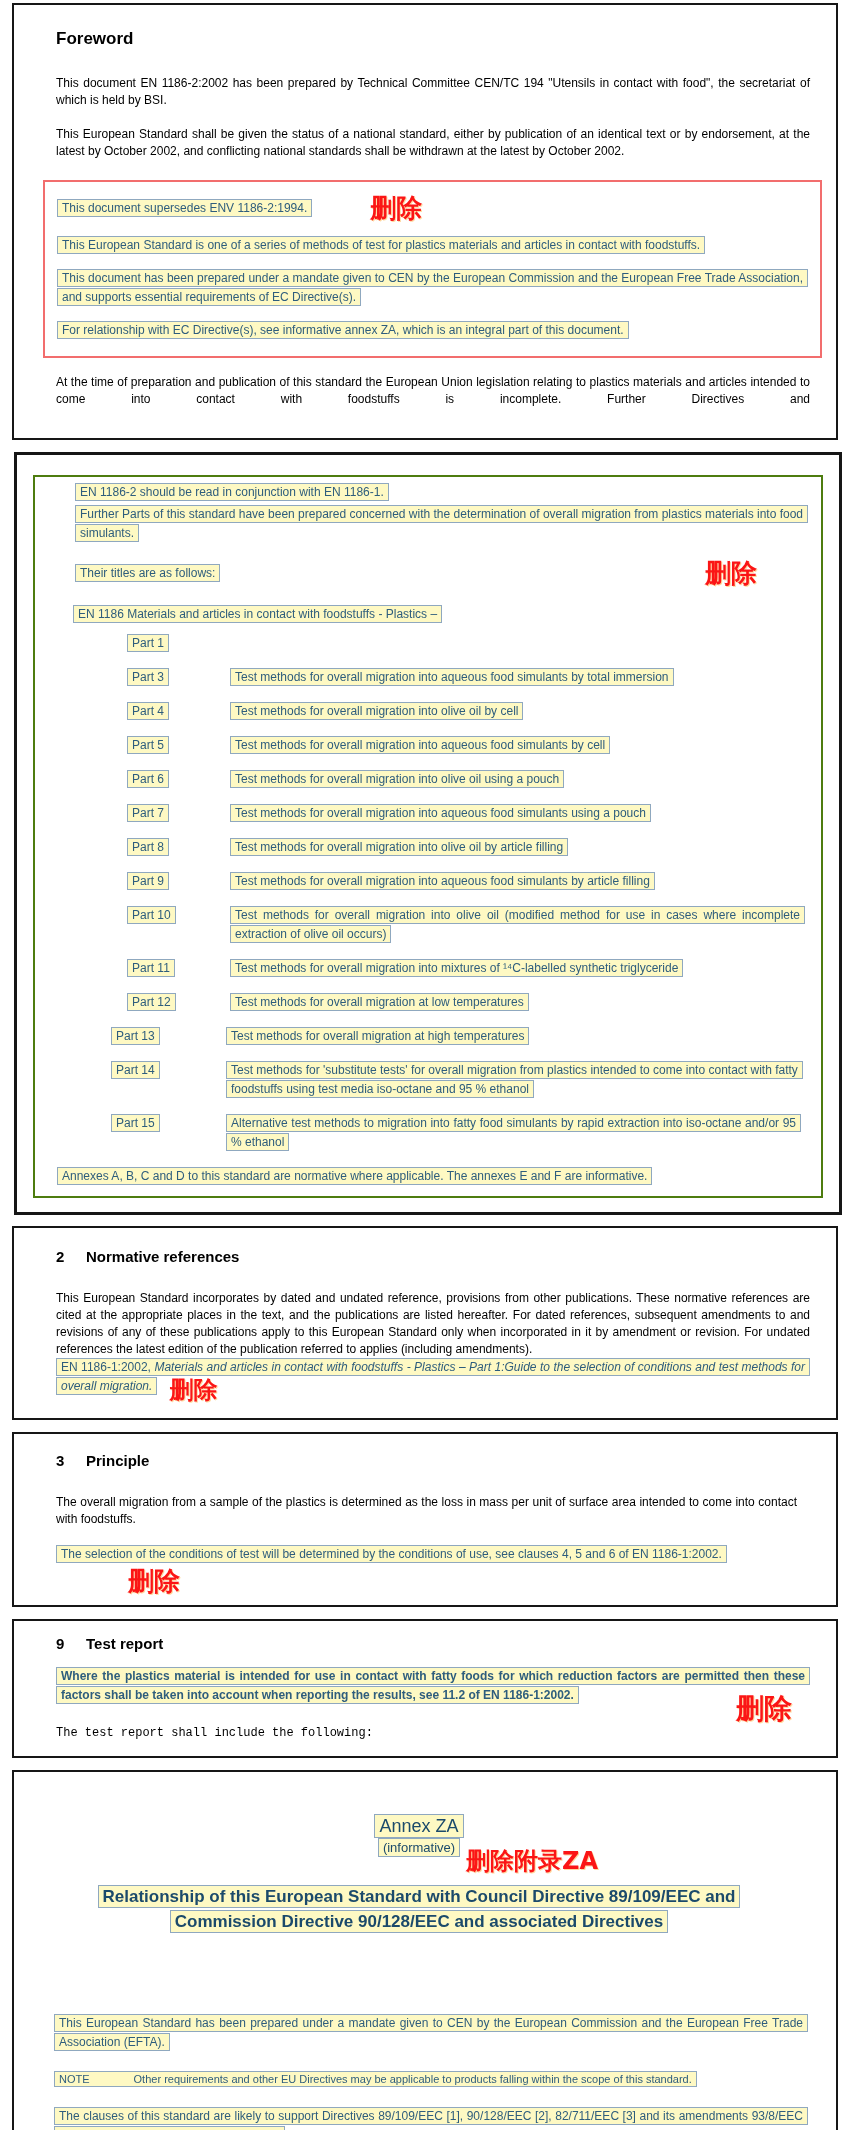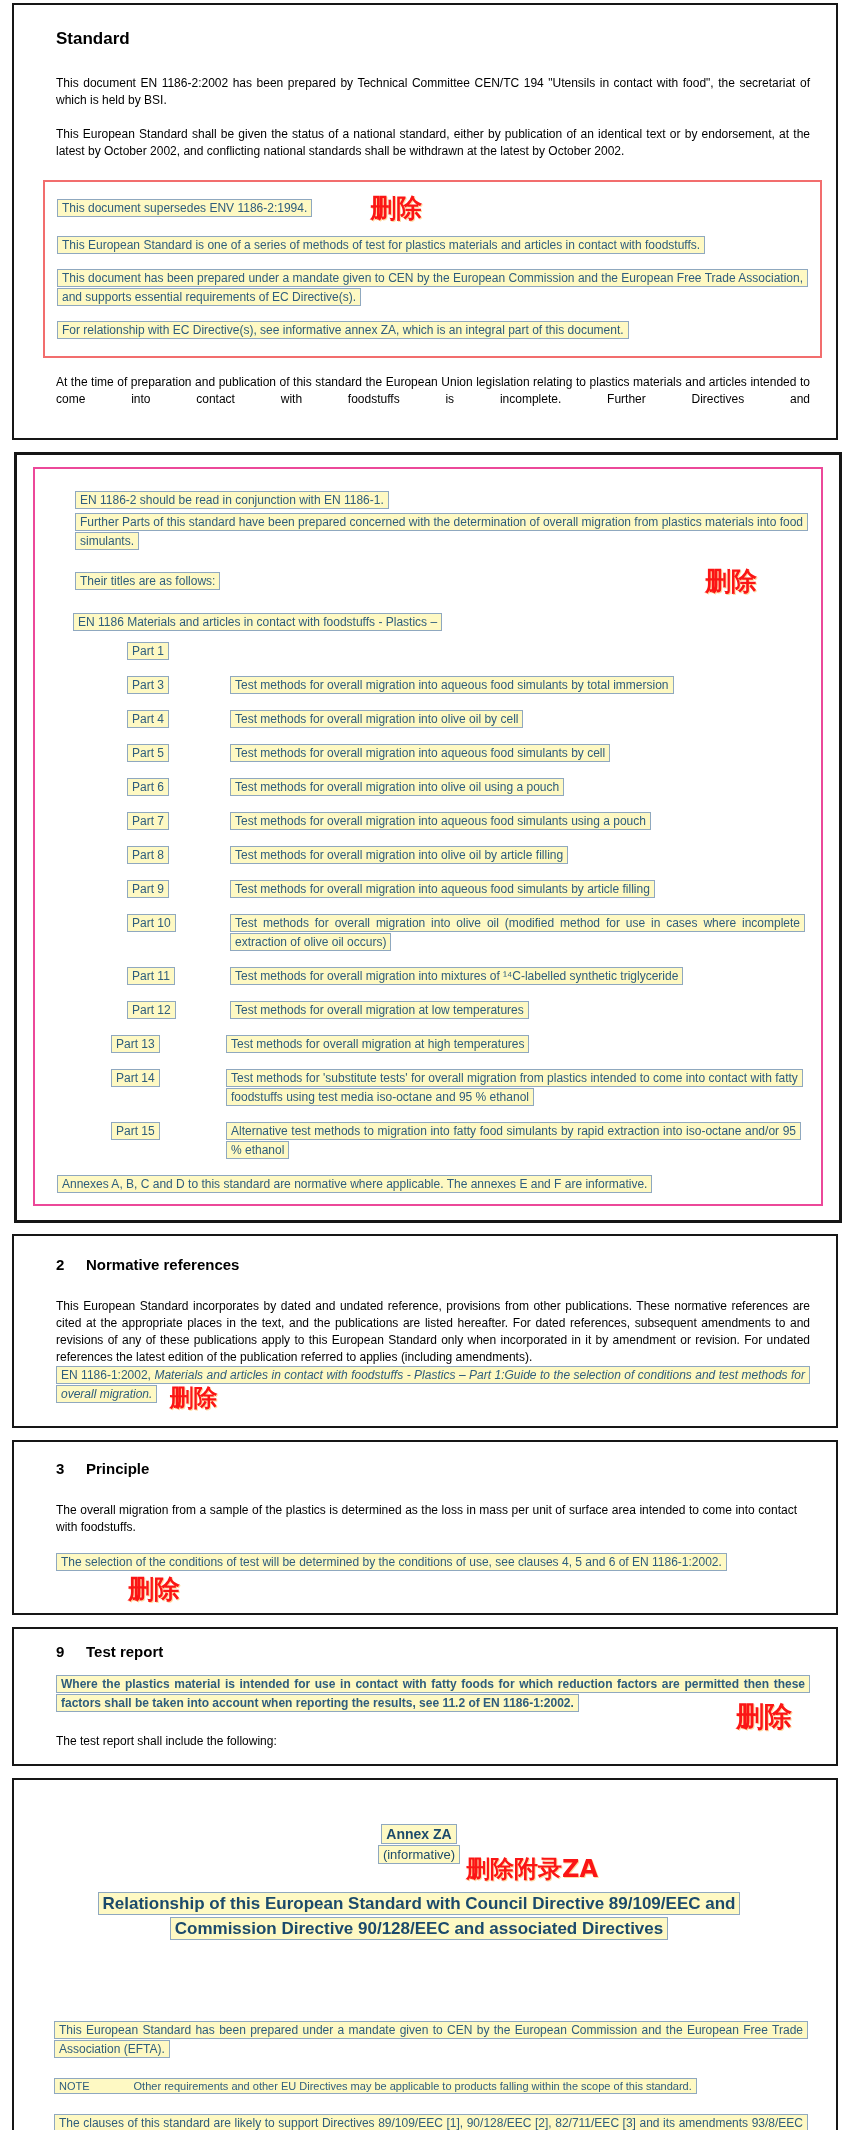--- a/index.html
+++ b/index.html
@@ -41,22 +41,23 @@
     text-shadow:1px 1px 0 #ffd9a0;
     white-space:nowrap;
   }
   
   .redbox{
     border:2px solid #f26d6d;
     margin:20px -12px 12px -13px;
     padding:10px 12px 2px 12px;
   }
   .redbox2{
-    border:2px solid #ec4899;
-    padding:22px 16px 10px 20px;
+    border:2px solid #4d7c0f;
+    padding:6px 16px 10px 20px;
+    margin-top:8px;
   }
   
   .box1{padding:24px 26px 12px 42px;}
   .del-row{display:flex;align-items:center;margin:2px 0 14px 0;}
   .del-row .del{margin-left:58px;}
   .closing{margin:16px 0 18px 0;text-align:justify;text-align-last:justify;}
   
   .box2{padding:12px 16px 14px 16px;}
   .intro-p{margin:0 0 3px 20px;line-height:19px;}
   .intro-p2{margin:0 0 16px 20px;line-height:19px;}
@@ -76,43 +77,43 @@
   .it{font-style:italic;}
   
   .box4{padding:18px 39px 6px 42px;}
   .box4 .hl-p{margin:0;}
   .box4 .del{display:block;margin:3px 0 4px 72px;}
   
   .box5{padding:14px 26px 8px 42px;position:relative;}
   .box5 .sec-h{margin-bottom:14px;}
   .box5 .hl-p{margin:0 0 20px 0;font-weight:bold;}
   .box5 .del{position:absolute;top:74px;right:44px;font-size:28px;}
-  .box5 .body-p{margin:0 0 6px 0;}
+  .box5 .body-p{margin:0 0 6px 0;font-family:Liberation Mono, monospace;}
   
   .box6{padding:44px 28px 10px 16px;position:relative;}
   .za-center{text-align:center;margin:0 0 26px 0;line-height:20px;}
-  .za-title{font-size:14px;font-weight:bold;color:#1b4a6b;}
+  .za-title{font-size:18px;font-weight:normal;color:#1b4a6b;}
   .za-sub{font-size:13px;color:#1b4a6b;}
   .del-annex{position:absolute;left:55%;top:75px;font-size:24px;}
   .za-heading{
     text-align:center;margin:0 auto 80px auto;max-width:680px;
     font-weight:bold;font-size:17px;line-height:25px;color:#1b4a6b;
   }
   .za-heading .hl{color:#1b4a6b;}
   .box6 .hl-p{margin:0 0 18px 24px;line-height:19px;}
   .note-p{font-size:11px;}
   .note-label{display:inline-block;margin-right:44px;}
 </style>
 </head>
 <body>
 
 <div class="page">
 
   <div class="box box1">
-    <div class="h-fore">Standard</div>
+    <div class="h-fore">Foreword</div>
     <p>This document EN 1186-2:2002 has been prepared by Technical Committee CEN/TC 194 "Utensils in contact with food", the secretariat of which is held by BSI.</p>
     <p>This European Standard shall be given the status of a national standard, either by publication of an identical text or by endorsement, at the latest by October 2002, and conflicting national standards shall be withdrawn at the latest by October 2002.</p>
 
     <div class="redbox">
       <div class="del-row">
         <span class="hl">This document supersedes ENV 1186-2:1994.</span>
         <span class="del">删除</span>
       </div>
       <p class="hl-p"><span class="hl">This European Standard is one of a series of methods of test for plastics materials and articles in contact with foodstuffs.</span></p>
       <p class="hl-p"><span class="hl">This document has been prepared under a mandate given to CEN by the European Commission and the European Free Trade Association, and supports essential requirements of EC Directive(s).</span></p>

